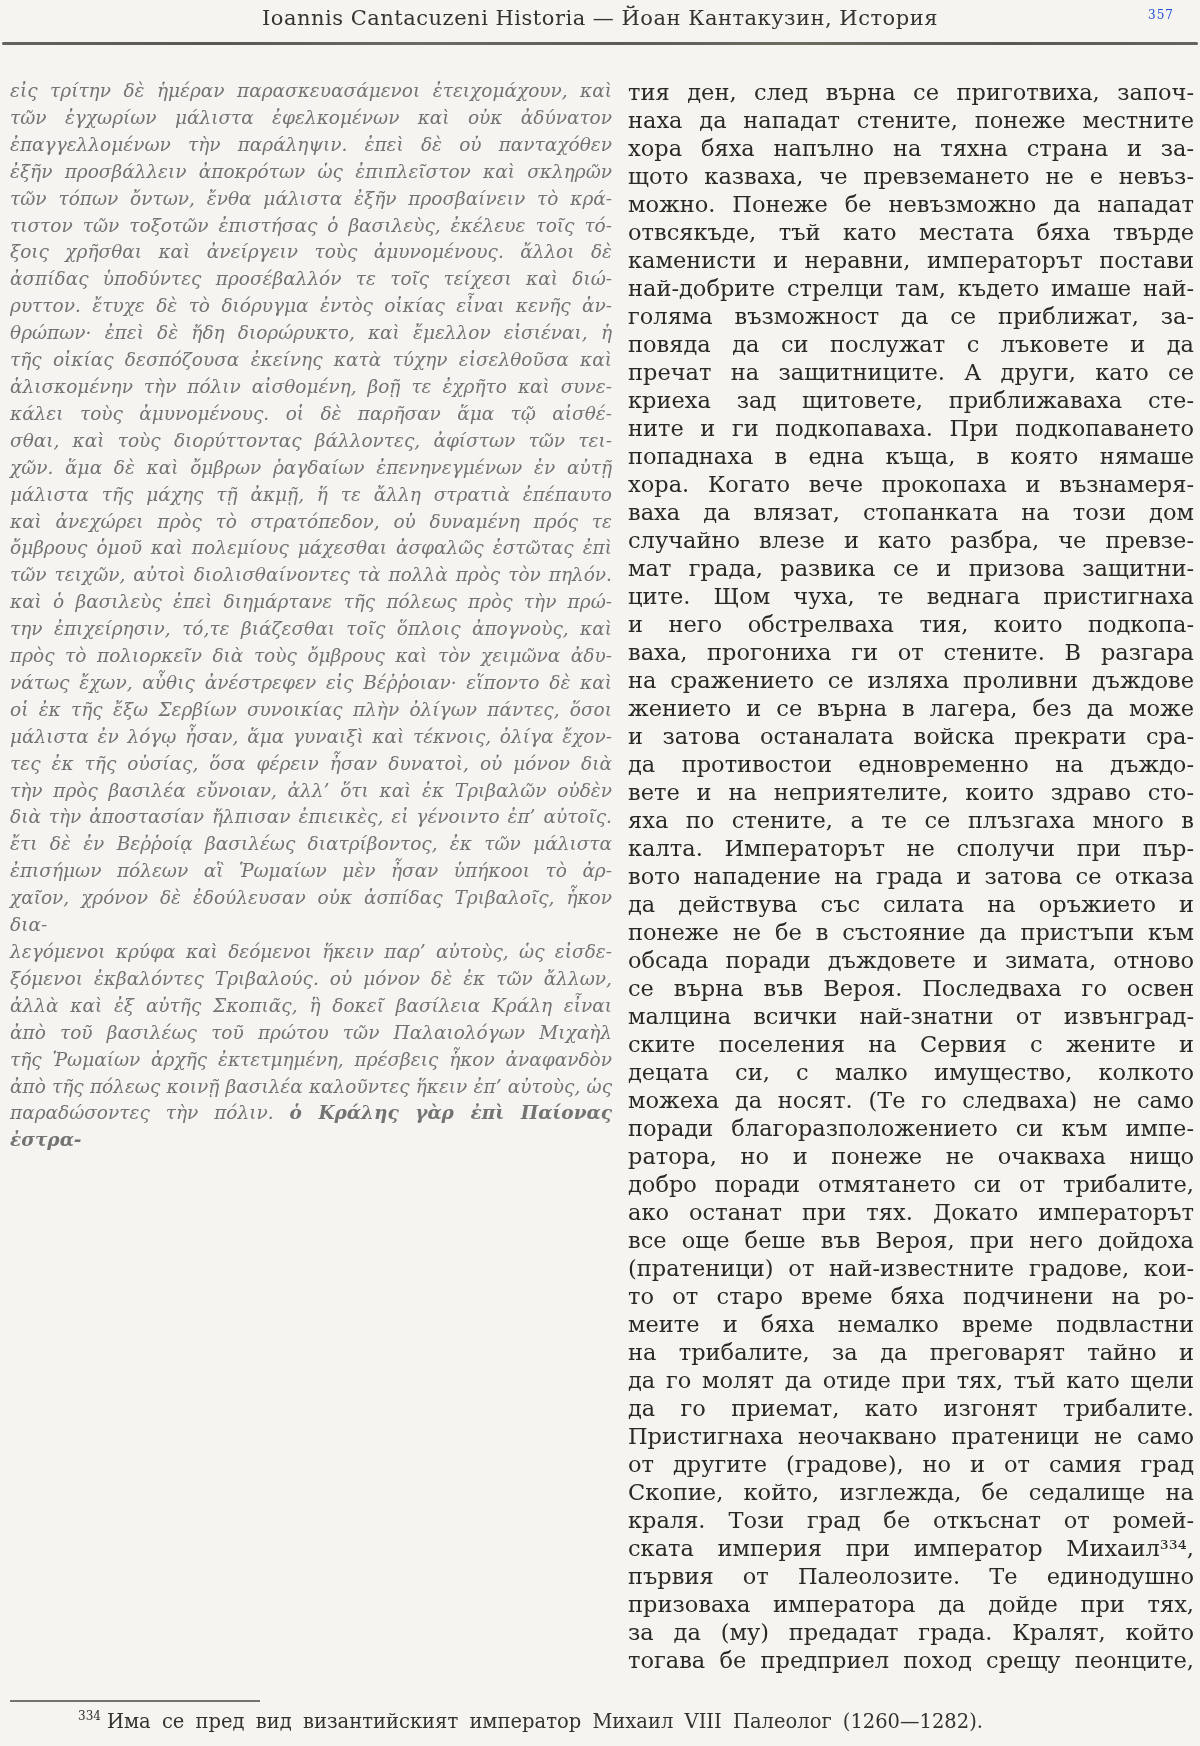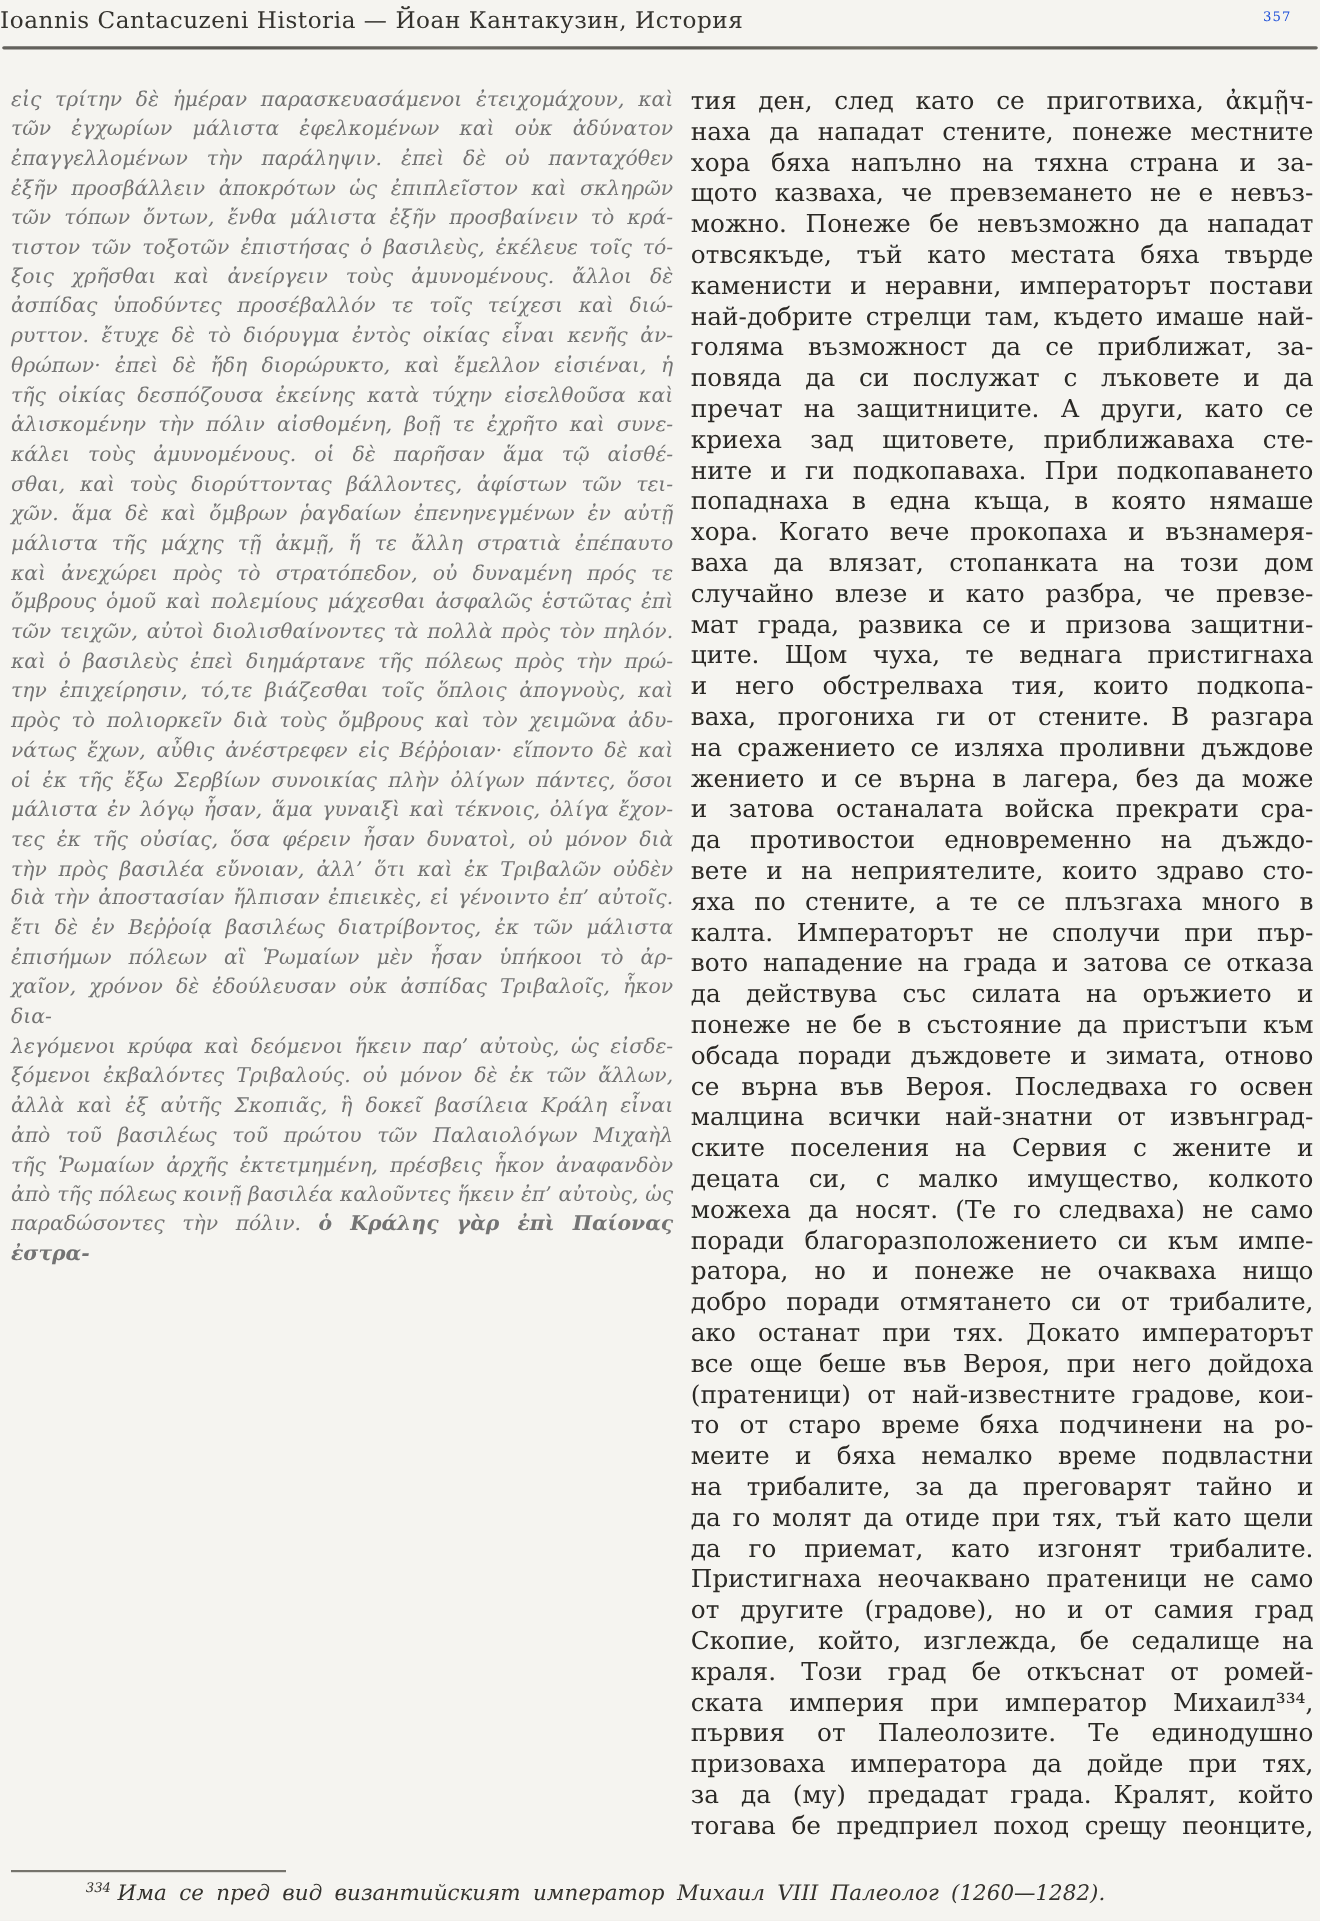--- a/index.html
+++ b/index.html
@@ -17,21 +17,21 @@
     overflow: hidden;
     box-sizing: border-box;
   }
   
   .page-header {
     position: relative;
     height: 34px;
     padding-top: 6px;
   }
   .running-title {
-    text-align: left;
+    text-align: center;
     font-size: 21px;
     letter-spacing: 0.5px;
     color: #35332e;
   }
   .page-number {
     position: absolute;
     top: 8px;
     right: 26px;
     font-size: 12px;
     color: #1d4ed8;
@@ -85,21 +85,20 @@
     height: 2px;
     background: #55524b;
     opacity: 0.8;
     margin-bottom: 7px;
   }
   .footnote {
     padding-left: 68px;
     font-size: 19.5px;
     color: #34322d;
     word-spacing: 5px;
-    font-style: italic;
   }
   .footnote sup {
     font-size: 12px;
     margin-right: 6px;
   }
 </style>
 </head>
 <body>
 
 <div class="page">
@@ -153,21 +152,21 @@
           <div class="line">τῆς Ῥωμαίων ἀρχῆς ἐκτετμημένη, πρέσβεις ἧκον ἀναφανδὸν</div>
           <div class="line">ἀπὸ τῆς πόλεως κοινῇ βασιλέα καλοῦντες ἥκειν ἐπ’ αὐτοὺς, ὡς</div>
         </div>
       <div class="line">
         <span>παραδώσοντες τὴν πόλιν. </span><span class="bold">ὁ Κράλης γὰρ ἐπὶ Παίονας ἐστρα-</span>
       </div>
     </section>
 
     <section class="bulgarian-column">
       <div>
-          <div class="line">тия ден, след като се приготвиха, ἀκμῇ­ч-</div>
+          <div class="line">тия ден, след върна се приготвиха, запо­ч-</div>
           <div class="line">наха да нападат стените, понеже местните</div>
           <div class="line">хора бяха напълно на тяхна страна и за-</div>
           <div class="line">щото казваха, че превземането не е невъз-</div>
           <div class="line">можно. Понеже бе невъзможно да нападат</div>
           <div class="line">отвсякъде, тъй като местата бяха твърде</div>
           <div class="line">каменисти и неравни, императорът постави</div>
           <div class="line">най-добрите стрелци там, където имаше най-</div>
           <div class="line">голяма възможност да се приближат, за-</div>
           <div class="line">повяда да си послужат с лъковете и да</div>
           <div class="line">пречат на защитниците. А други, като се</div>

